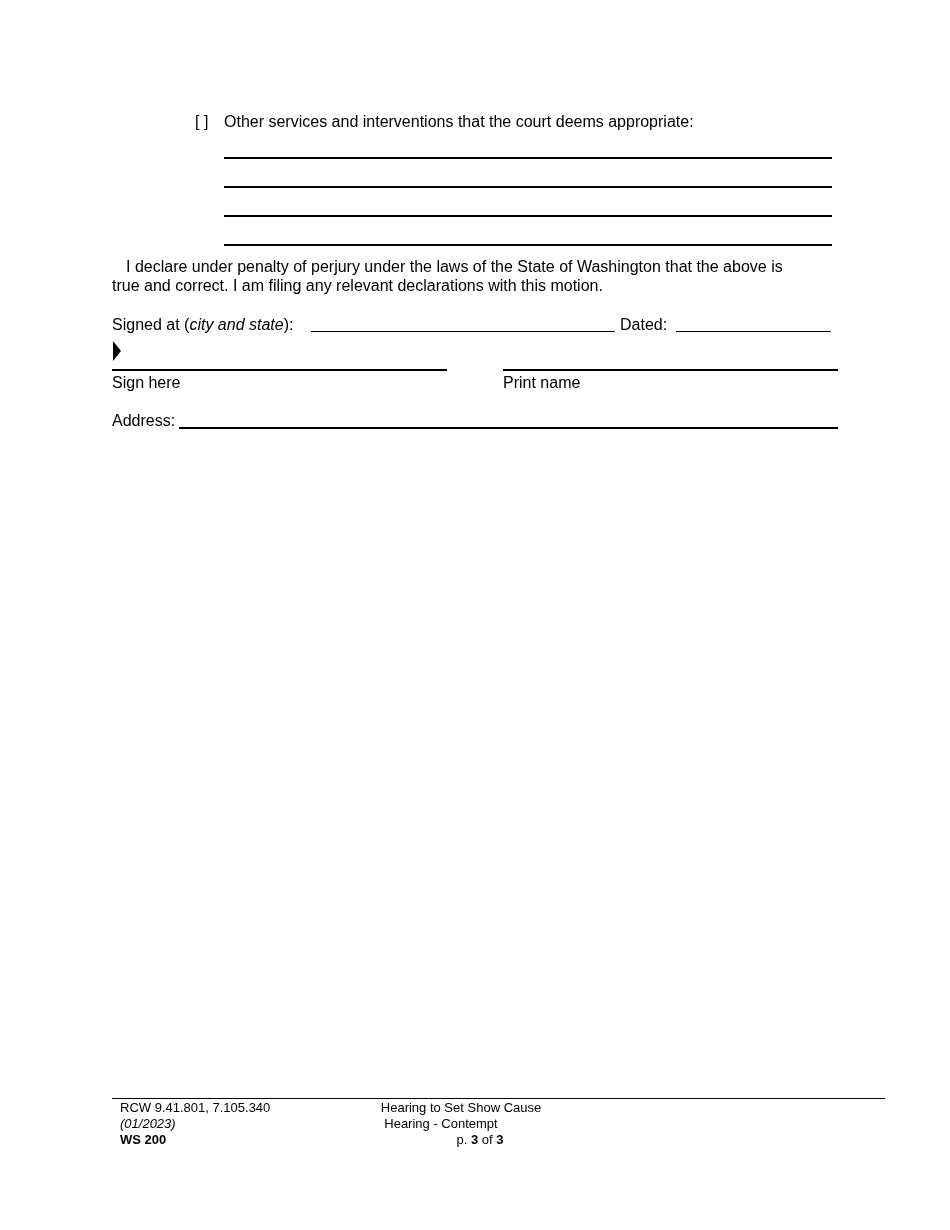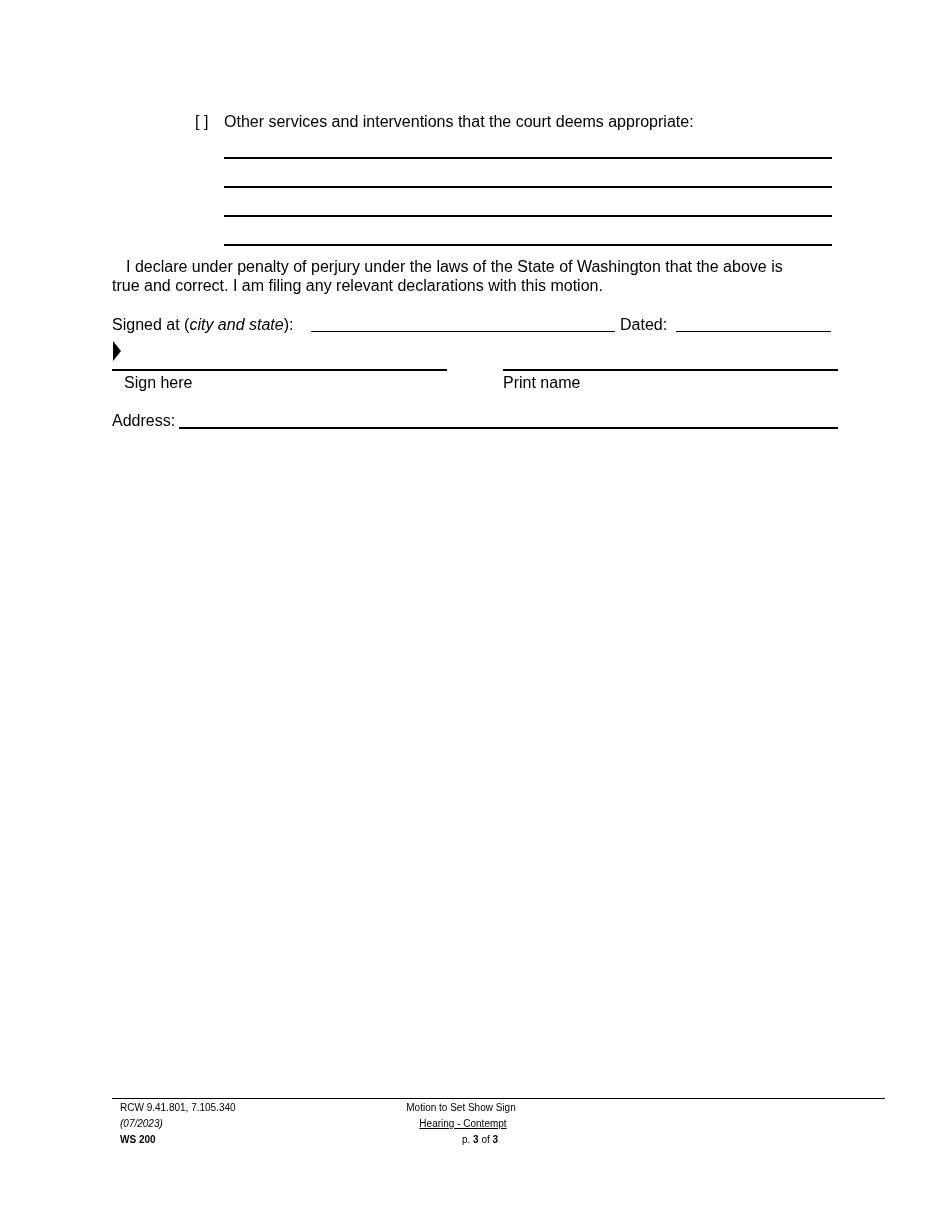--- a/index.html
+++ b/index.html
@@ -4,21 +4,21 @@
   <style>
     html, body { margin: 0; padding: 0; background: #ffffff; }
     body {
       width: 950px; height: 1230px; position: relative; overflow: hidden;
       font-family: "Liberation Sans", sans-serif; color: #000;
     }
     .abs { position: absolute; }
     .t16 { font-size: 16px; line-height: 19px; white-space: nowrap; }
     .rule { position: absolute; height: 0; border-top: 2px solid #000; }
     .rule-thin { position: absolute; height: 0; border-top: 1.3px solid #000; }
-    .foot { font-size: 10px; line-height: 16px; white-space: nowrap; }
+    .foot { font-size: 13px; line-height: 16px; white-space: nowrap; }
     .foot-center { text-align: center; }
     .sig-arrow {
       position: absolute; width: 0; height: 0;
       border-top: 10px solid transparent; border-bottom: 10px solid transparent;
       border-left: 8px solid #000;
     }
   </style>
 </head>
 <body>
 
@@ -36,26 +36,26 @@
 <div class="abs t16" style="left:112px; top:315px;">
   <span>Signed at (</span><i>city and state</i><span>):</span>
 </div>
 <div class="rule-thin" style="left:311px; width:304px; top:331px;"></div>
 <div class="abs t16" style="left:620px; top:315px;text-align:center;">Dated:</div>
 <div class="rule-thin" style="left:676px; width:155px; top:331px;"></div>
 
 <div class="sig-arrow" style="left:113px; top:341px;"></div>
 <div class="rule" style="left:112px; width:335px; top:369px;"></div>
 <div class="rule" style="left:503px; width:335px; top:369px;"></div>
-<div class="abs t16" style="left:112px; top:373px;margin-left:12px;">Sign here</div>
+<div class="abs t16" style="left:112px; top:373px;">Sign here</div>
 <div class="abs t16" style="left:503px; top:373px;text-align:center;">Print name</div>
 
 <div class="abs t16" style="left:112px; top:411px;">Address:</div>
 <div class="rule" style="left:179px; width:659px; top:427px;"></div>
 
 <div class="rule-thin" style="left:112px; width:773px; top:1098px;"></div>
 <div class="abs foot" style="left:120px; top:1100px;">RCW 9.41.801, 7.105.340</div>
-<div class="abs foot" style="left:120px; top:1116px; font-style:italic;">(07/2023)</div>
+<div class="abs foot" style="left:120px; top:1116px; font-style:italic;">(01/2023)</div>
 <div class="abs foot" style="left:120px; top:1132px; font-weight:bold;">WS 200</div>
 
-<div class="abs foot foot-center" style="left:361px; width:200px; top:1100px;">Motion to Set Show Sign</div>
-<div class="abs foot foot-center" style="left:363px; width:200px; top:1116px;text-decoration:underline;">Hearing - Contempt</div>
+<div class="abs foot foot-center" style="left:361px; width:200px; top:1100px;">Hearing to Set Show Cause</div>
+<div class="abs foot foot-center" style="left:341px; width:200px; top:1116px;">Hearing - Contempt</div>
 <div class="abs foot foot-center" style="left:380px; width:200px; top:1132px;"><span>p. </span><b>3</b><span> of </span><b>3</b></div>
 
 </body></html>

